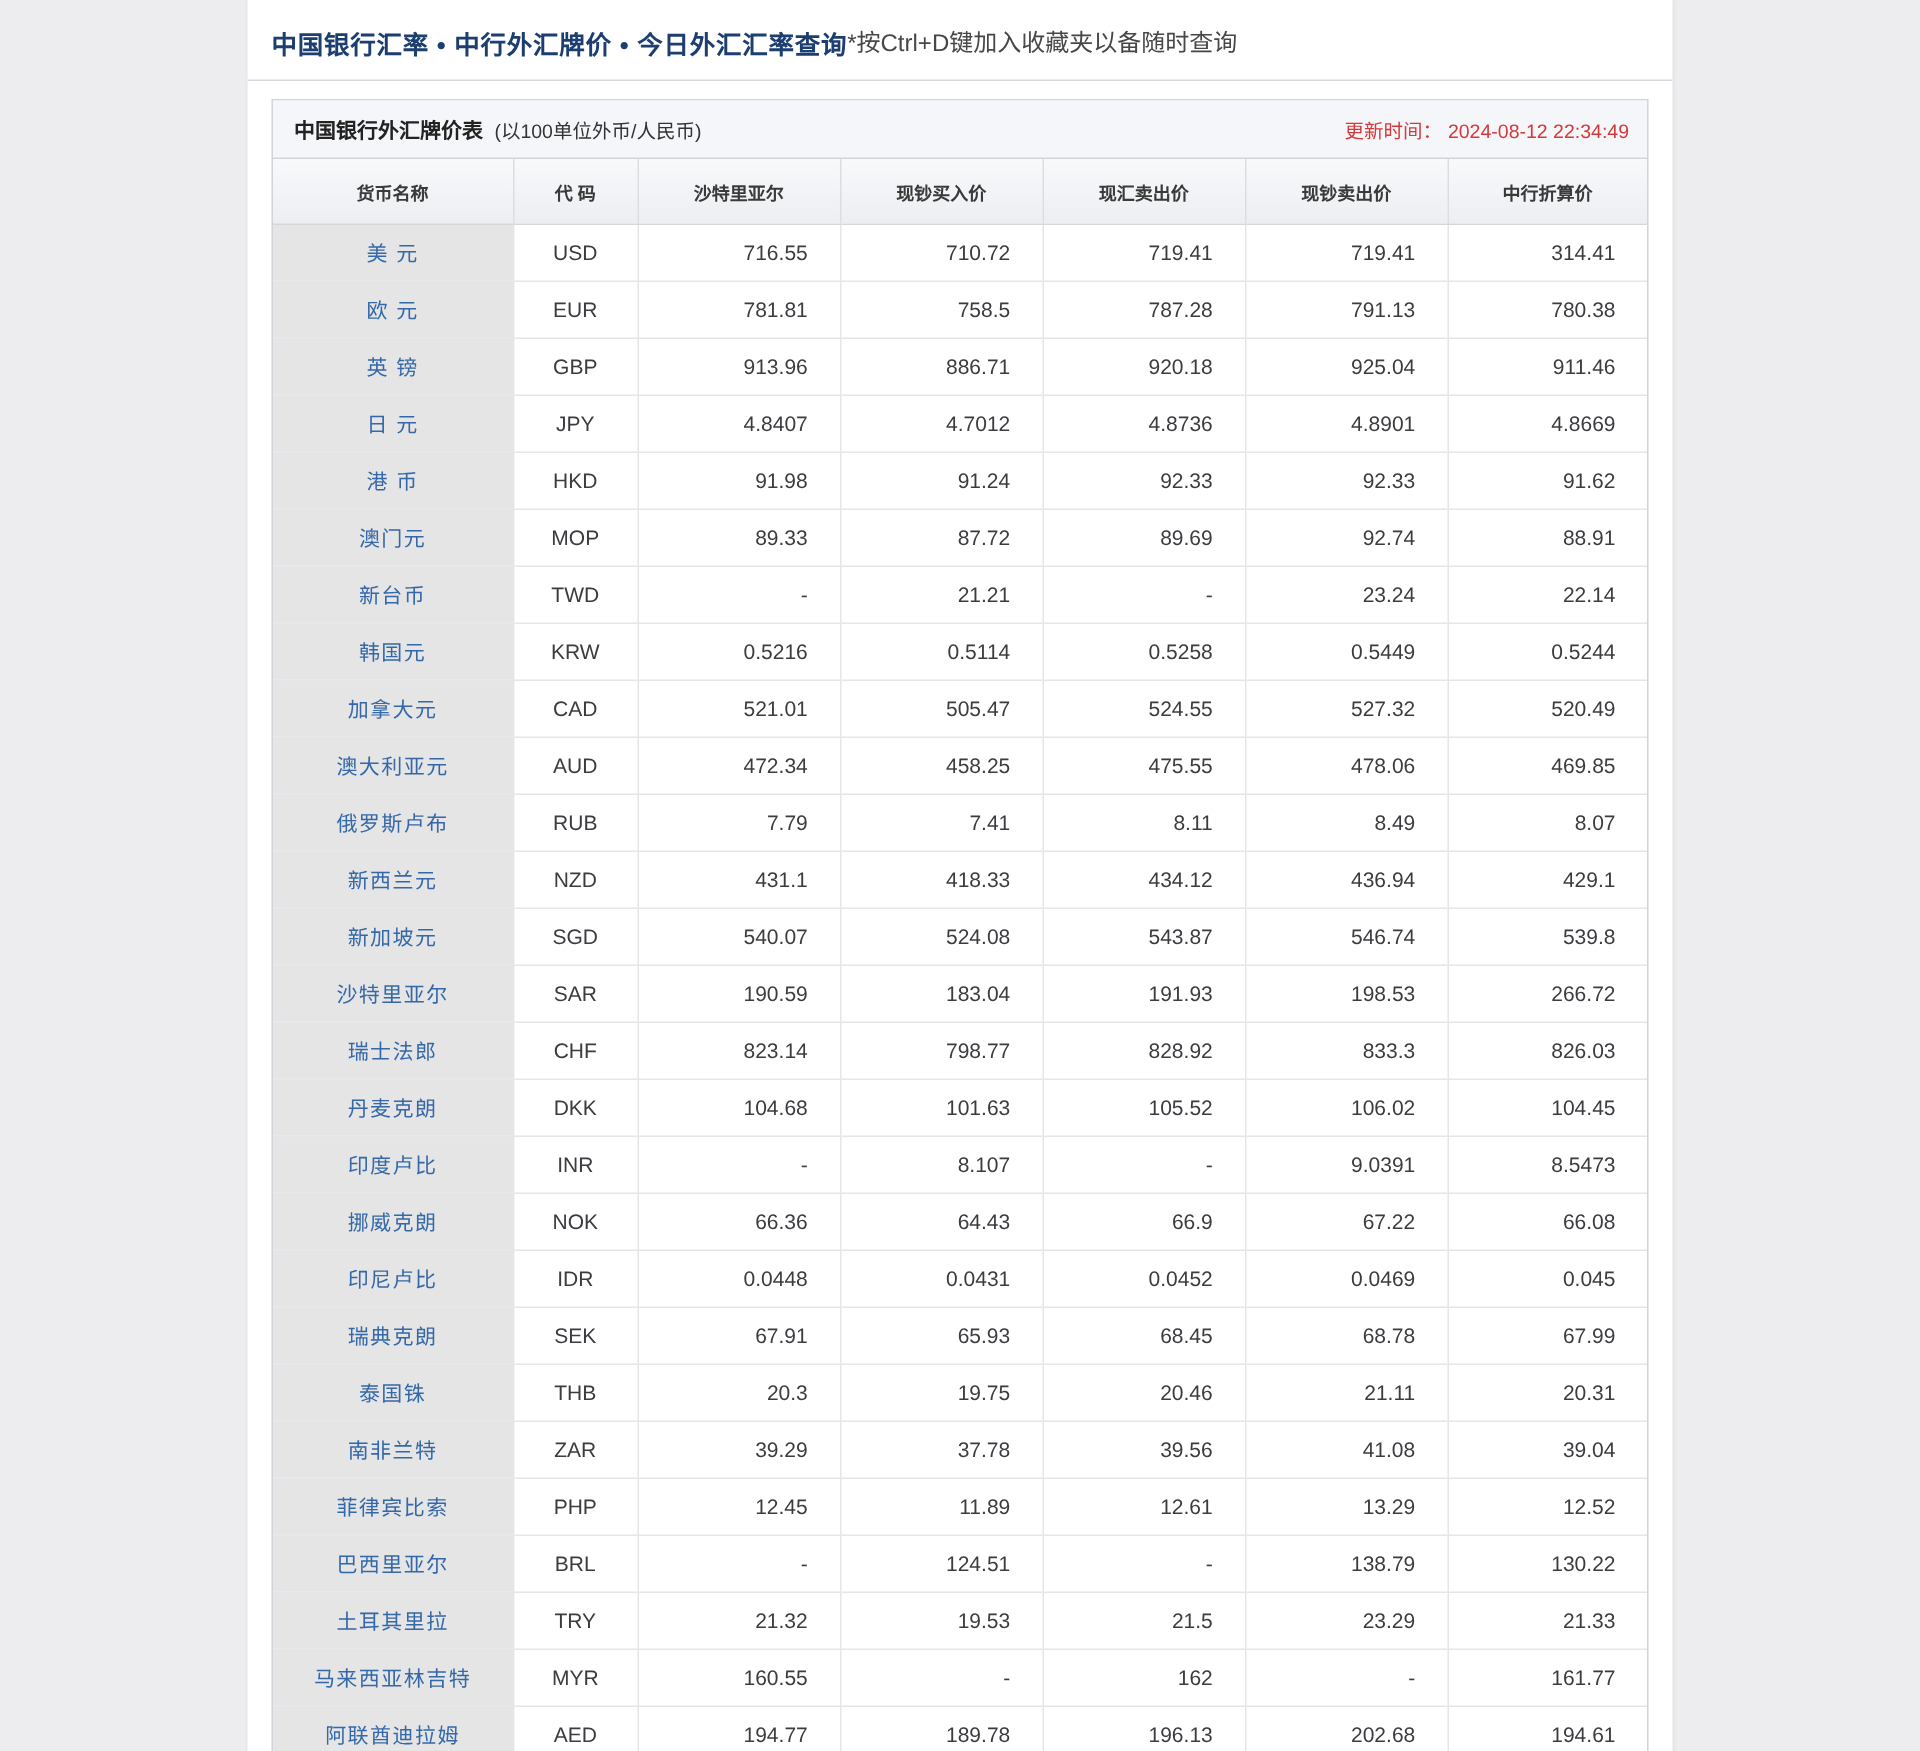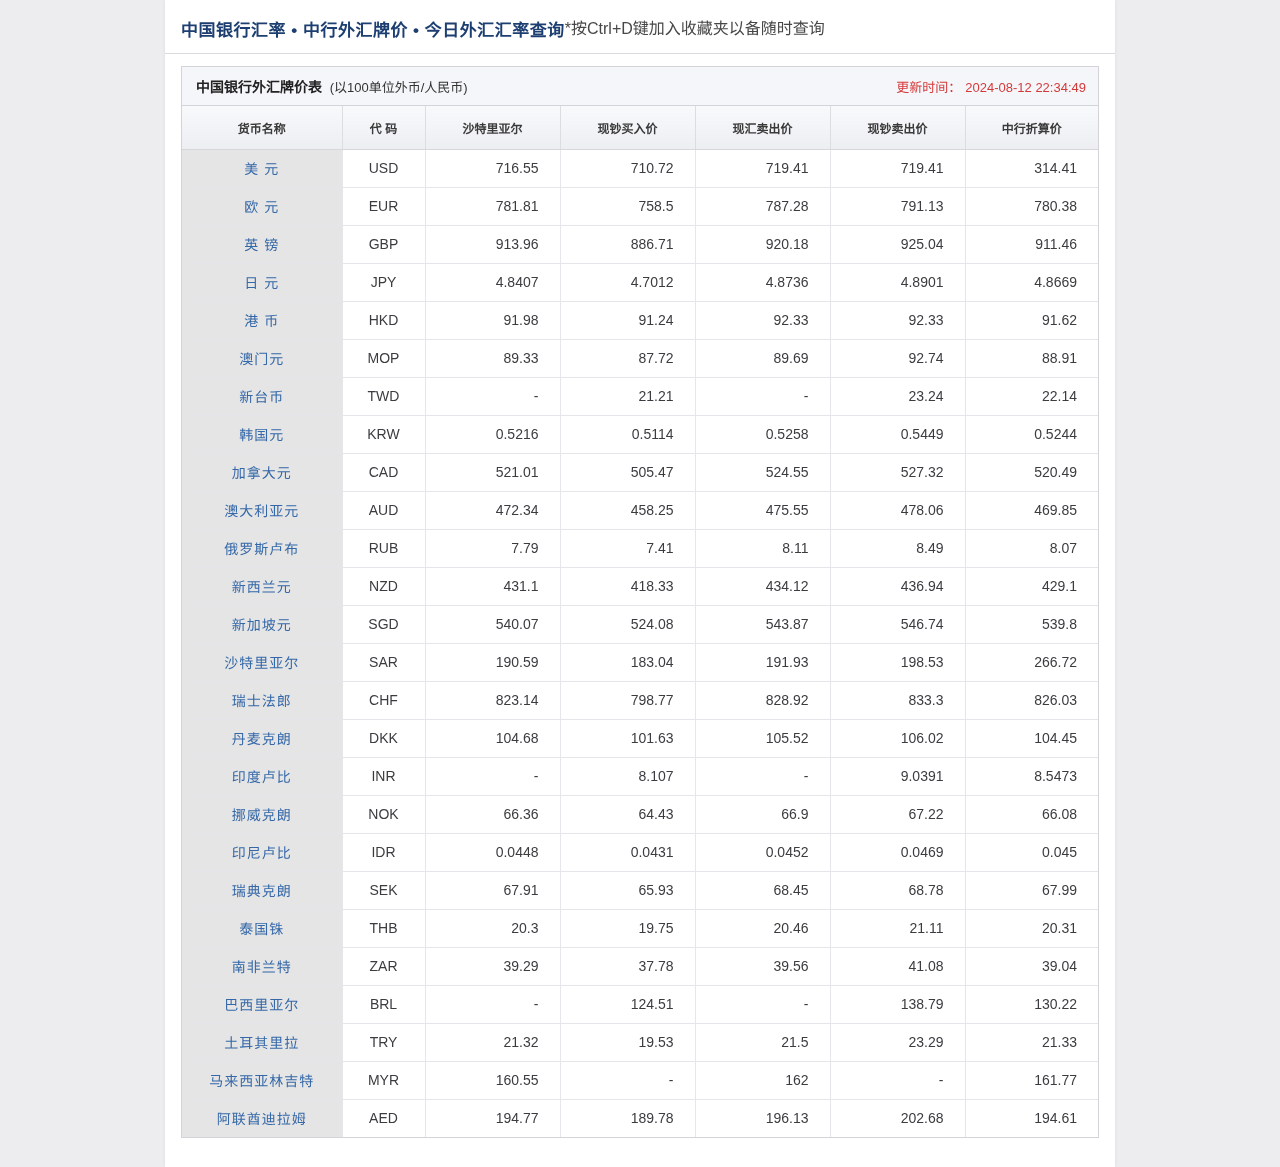--- a/index.html
+++ b/index.html
@@ -355,20 +355,29 @@
   <tr>
     <td><a class="currency-link">南非兰特</a></td>
     <td class="code">ZAR</td>
     <td class="num">39.29</td>
     <td class="num">37.78</td>
     <td class="num">39.56</td>
     <td class="num">41.08</td>
     <td class="num">39.04</td>
   </tr>
 
+  <tr>
+    <td><a class="currency-link">菲律宾比索</a></td>
+    <td class="code">PHP</td>
+    <td class="num">12.45</td>
+    <td class="num">11.89</td>
+    <td class="num">12.61</td>
+    <td class="num">13.29</td>
+    <td class="num">12.52</td>
+  </tr>
 
   <tr>
     <td><a class="currency-link">巴西里亚尔</a></td>
     <td class="code">BRL</td>
     <td class="num">-</td>
     <td class="num">124.51</td>
     <td class="num">-</td>
     <td class="num">138.79</td>
     <td class="num">130.22</td>
   </tr>

